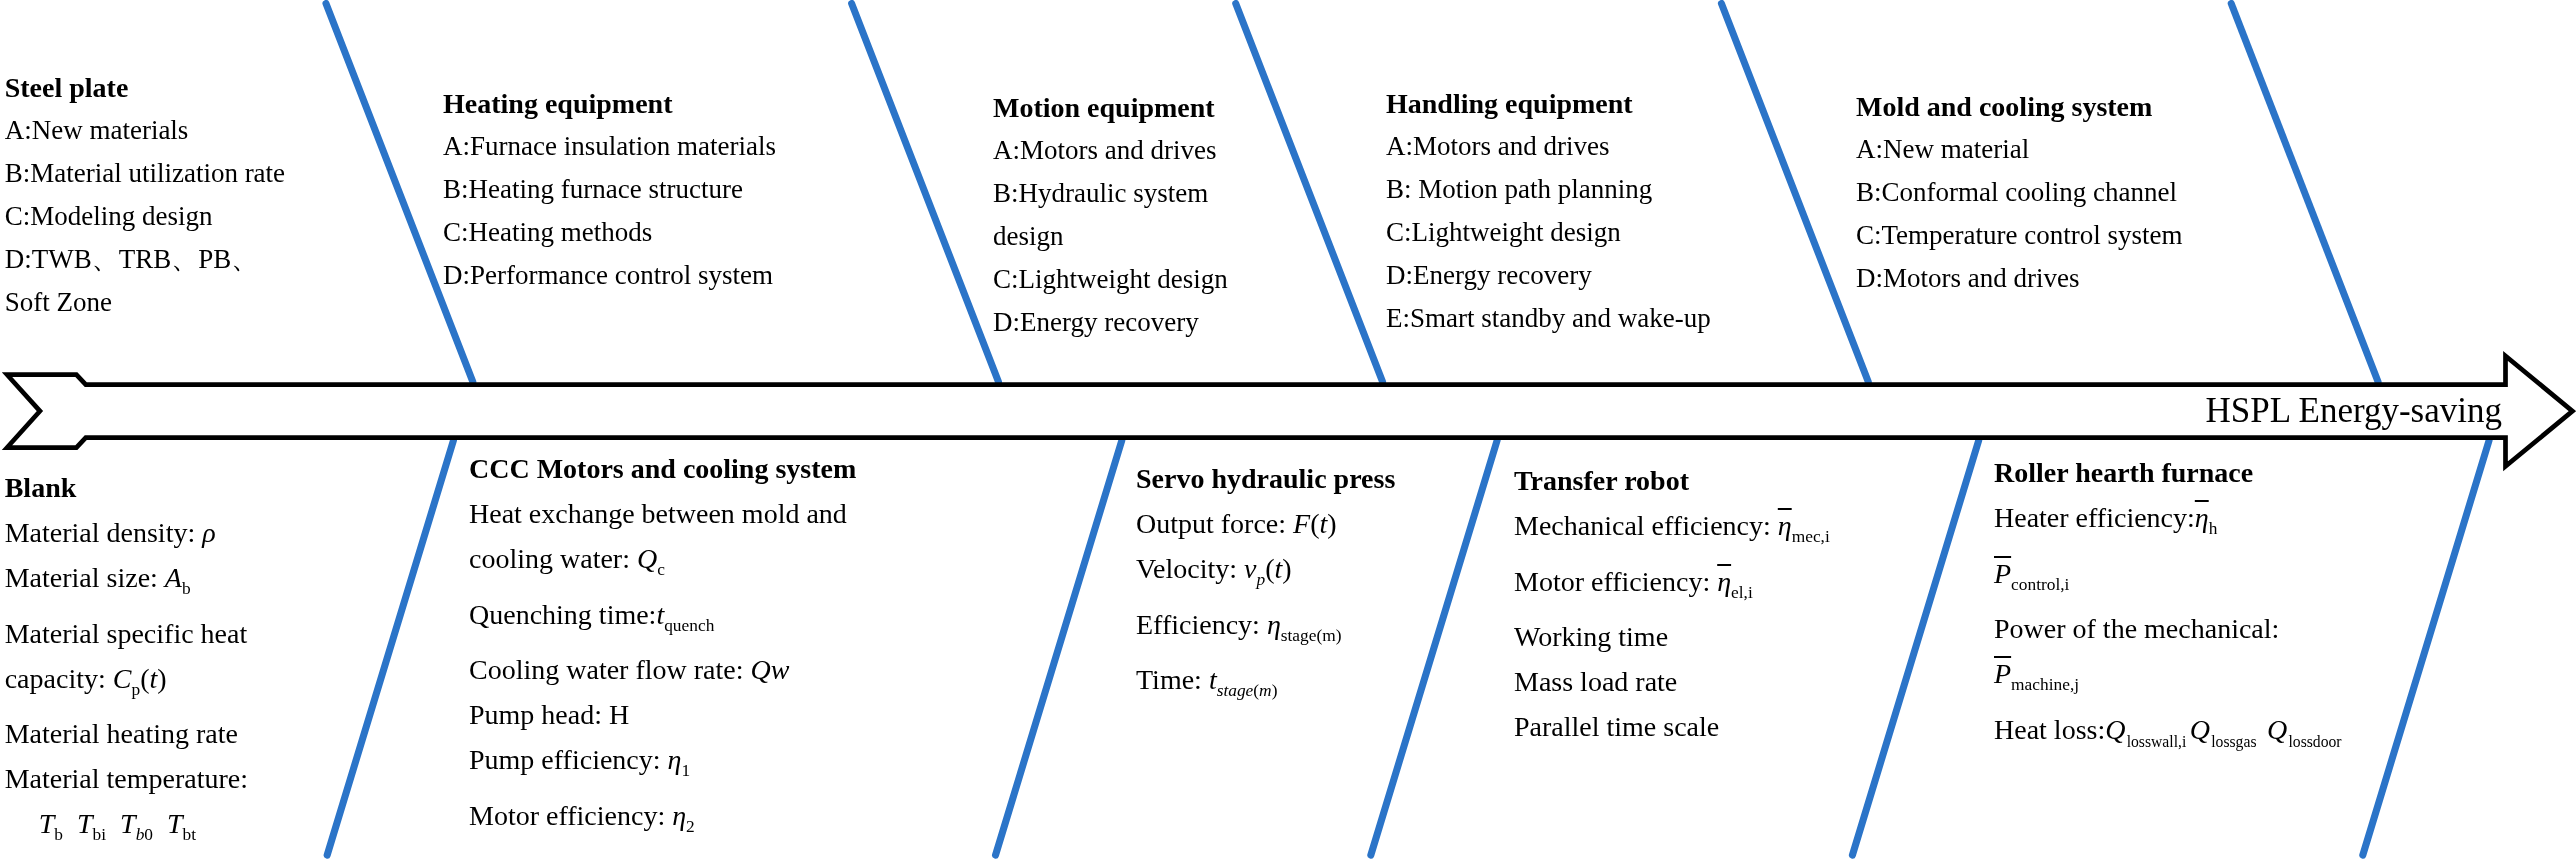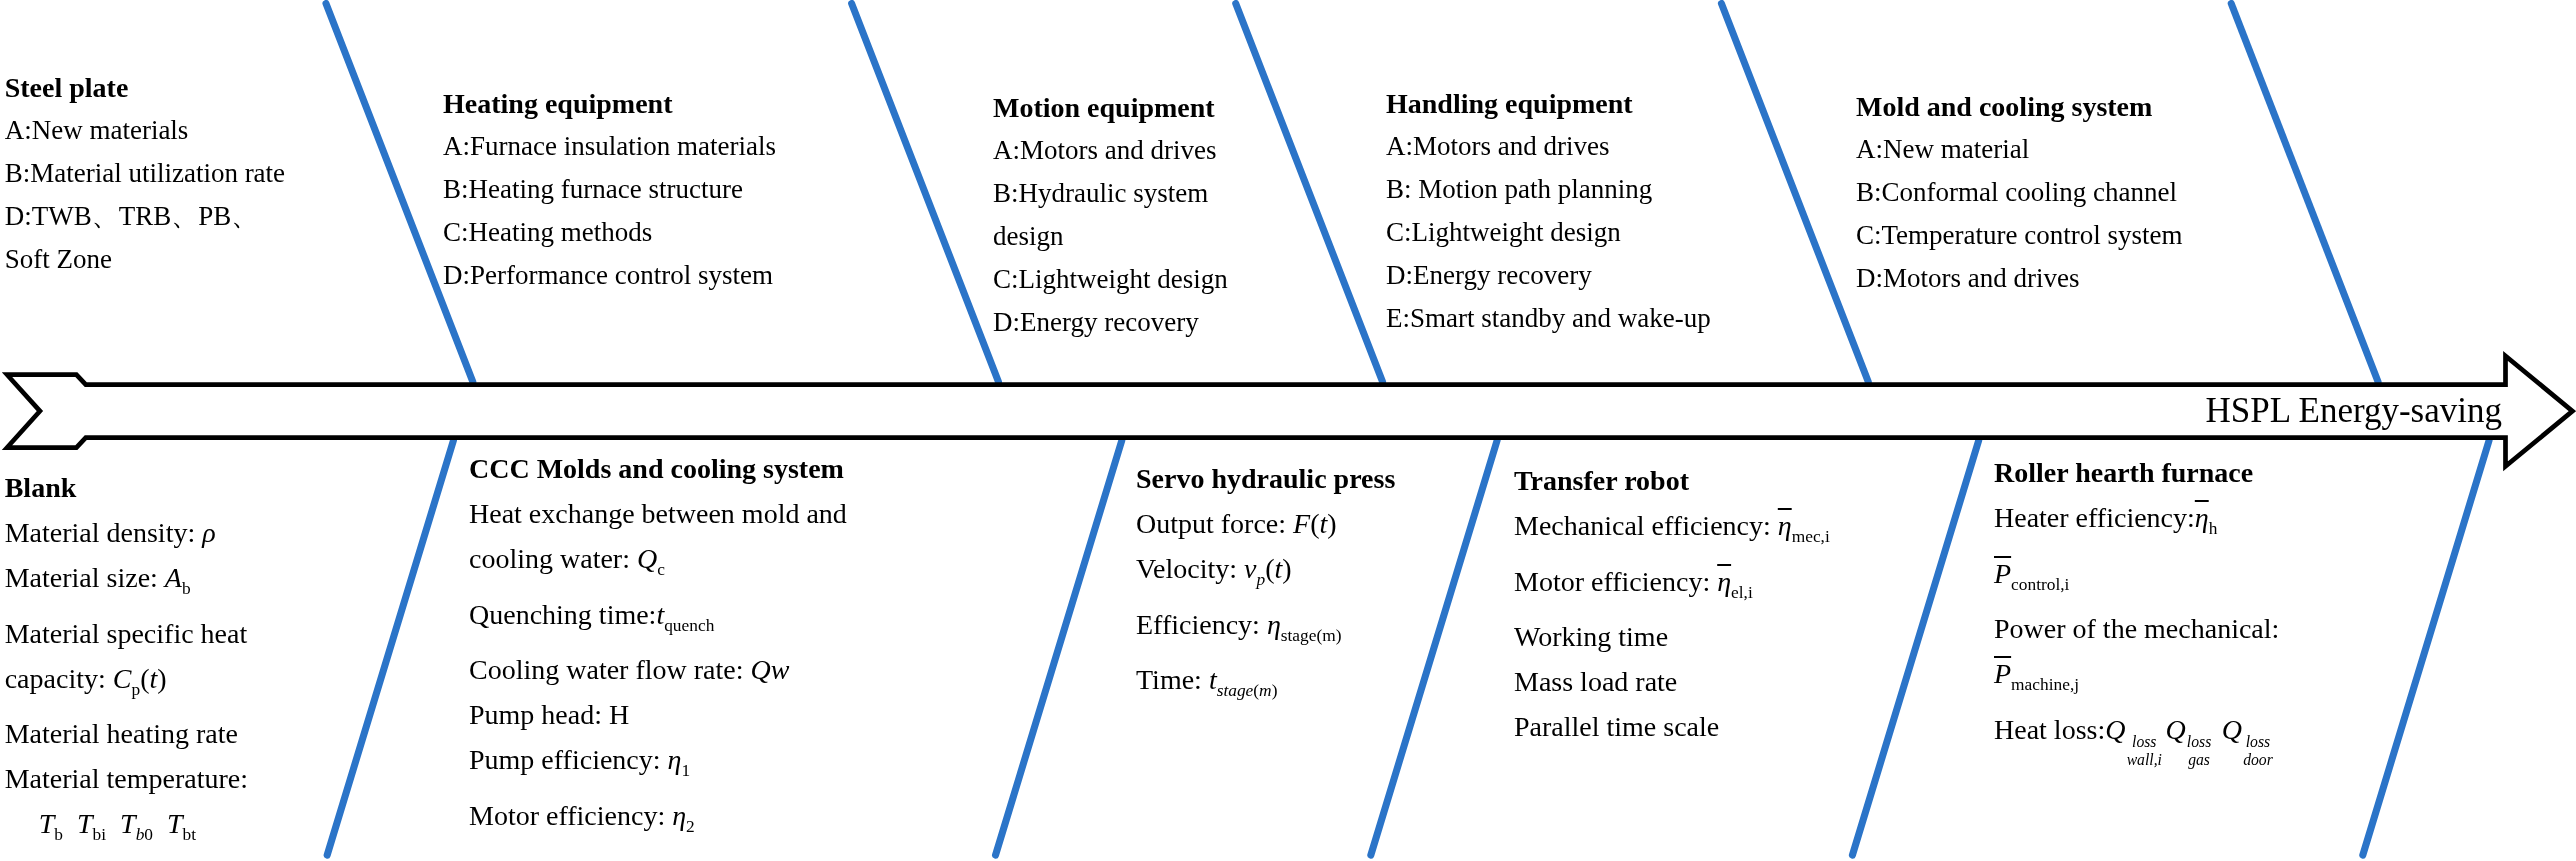--- a/index.html
+++ b/index.html
@@ -11,22 +11,22 @@
   #fishbone-svg{position:absolute;left:0;top:0;width:2576px;height:861px;z-index:0;}
   .sec{position:absolute;z-index:2;}
   .sec-title{font-weight:bold;font-size:28px;line-height:43px;white-space:nowrap;}
   .sec-line{font-size:27px;line-height:43px;white-space:nowrap;}
   .bottom .sec-title{line-height:45px;}
   .bottom .sec-line{line-height:45px;font-size:28px;}
   i{font-style:italic;}
   sub{font-size:0.62em;}
   .ov{text-decoration:overline;}
   .indent{padding-left:34px;}
-  .ss{display:inline-flex;flex-direction:column;align-items:center;
-      font-size:0.56em;line-height:1.12;vertical-align:-0.55em;margin-left:1.2px;margin-right:3.5px;font-style:italic;}
+  .ss{display:inline-flex;flex-direction:row;align-items:center;
+      font-size:0.56em;line-height:1.12;vertical-align:-0.55em;margin-left:1.2px;margin-right:3.5px;}
   #arrow-label{
     position:absolute;left:2067px;top:388px;width:435px;z-index:1;
     text-align:right;font-size:35px;line-height:46px;white-space:nowrap;font-family:Liberation Serif, serif;
   }
 </style>
 </head>
 <body>
 
 <svg id="fishbone-svg" viewBox="0 0 4386 1466">
 
@@ -45,20 +45,21 @@
   <polygon points="12,638 130,638 146,655 4266,655 4266,606 4380,700 4266,794 4266,745 146,745 130,762 12,762 68,700" fill="#ffffff" stroke="#000000" stroke-width="8" stroke-linejoin="miter"></polygon>
 </svg>
 
 <div id="arrow-label">HSPL Energy-saving</div>
 
 <div class="sec top" style="left:4.7px;top:66px;width:388px">
   <div class="sec-title">Steel plate</div>
   <div class="sec-lines">
       <div class="sec-line">A:New materials</div>
       <div class="sec-line">B:Material utilization rate</div>
+      <div class="sec-line">C:Modeling design</div>
       <div class="sec-line">D:TWB、TRB、PB、</div>
       <div class="sec-line">Soft Zone</div>
     </div>
 </div>
 <div class="sec top" style="left:443px;top:82px;width:499px">
   <div class="sec-title">Heating equipment</div>
   <div class="sec-lines">
       <div class="sec-line">A:Furnace insulation materials</div>
       <div class="sec-line">B:Heating furnace structure</div>
       <div class="sec-line">C:Heating methods</div>
@@ -101,21 +102,21 @@
       <div class="sec-line">Material density: <i>ρ</i></div>
       <div class="sec-line">Material size: <i>A</i><sub>b</sub></div>
       <div class="sec-line">Material specific heat</div>
       <div class="sec-line">capacity: <i>C</i><sub>p</sub>(<i>t</i>)</div>
       <div class="sec-line">Material heating rate</div>
       <div class="sec-line">Material temperature:</div>
       <div class="sec-line"><span class="indent"></span><i>T</i><sub>b</sub>&nbsp;&nbsp;<i>T</i><sub>bi</sub>&nbsp;&nbsp;<i>T</i><sub><i>b</i>0</sub>&nbsp;&nbsp;<i>T</i><sub>bt</sub></div>
     </div>
 </div>
 <div class="sec bottom" style="left:469px;top:446px;width:552px">
-  <div class="sec-title">CCC Molds and cooling system</div>
+  <div class="sec-title">CCC Motors and cooling system</div>
   <div class="sec-lines">
       <div class="sec-line">Heat exchange between mold and</div>
       <div class="sec-line">cooling water: <i>Q</i><sub>c</sub></div>
       <div class="sec-line">Quenching time:<i>t</i><sub>quench</sub></div>
       <div class="sec-line">Cooling water flow rate: <i>Qw</i></div>
       <div class="sec-line">Pump head: H</div>
       <div class="sec-line">Pump efficiency: <i>η</i><sub>1</sub></div>
       <div class="sec-line">Motor efficiency: <i>η</i><sub>2</sub></div>
       <div class="sec-line">Coefficient of Performance: COP</div>
     </div>

